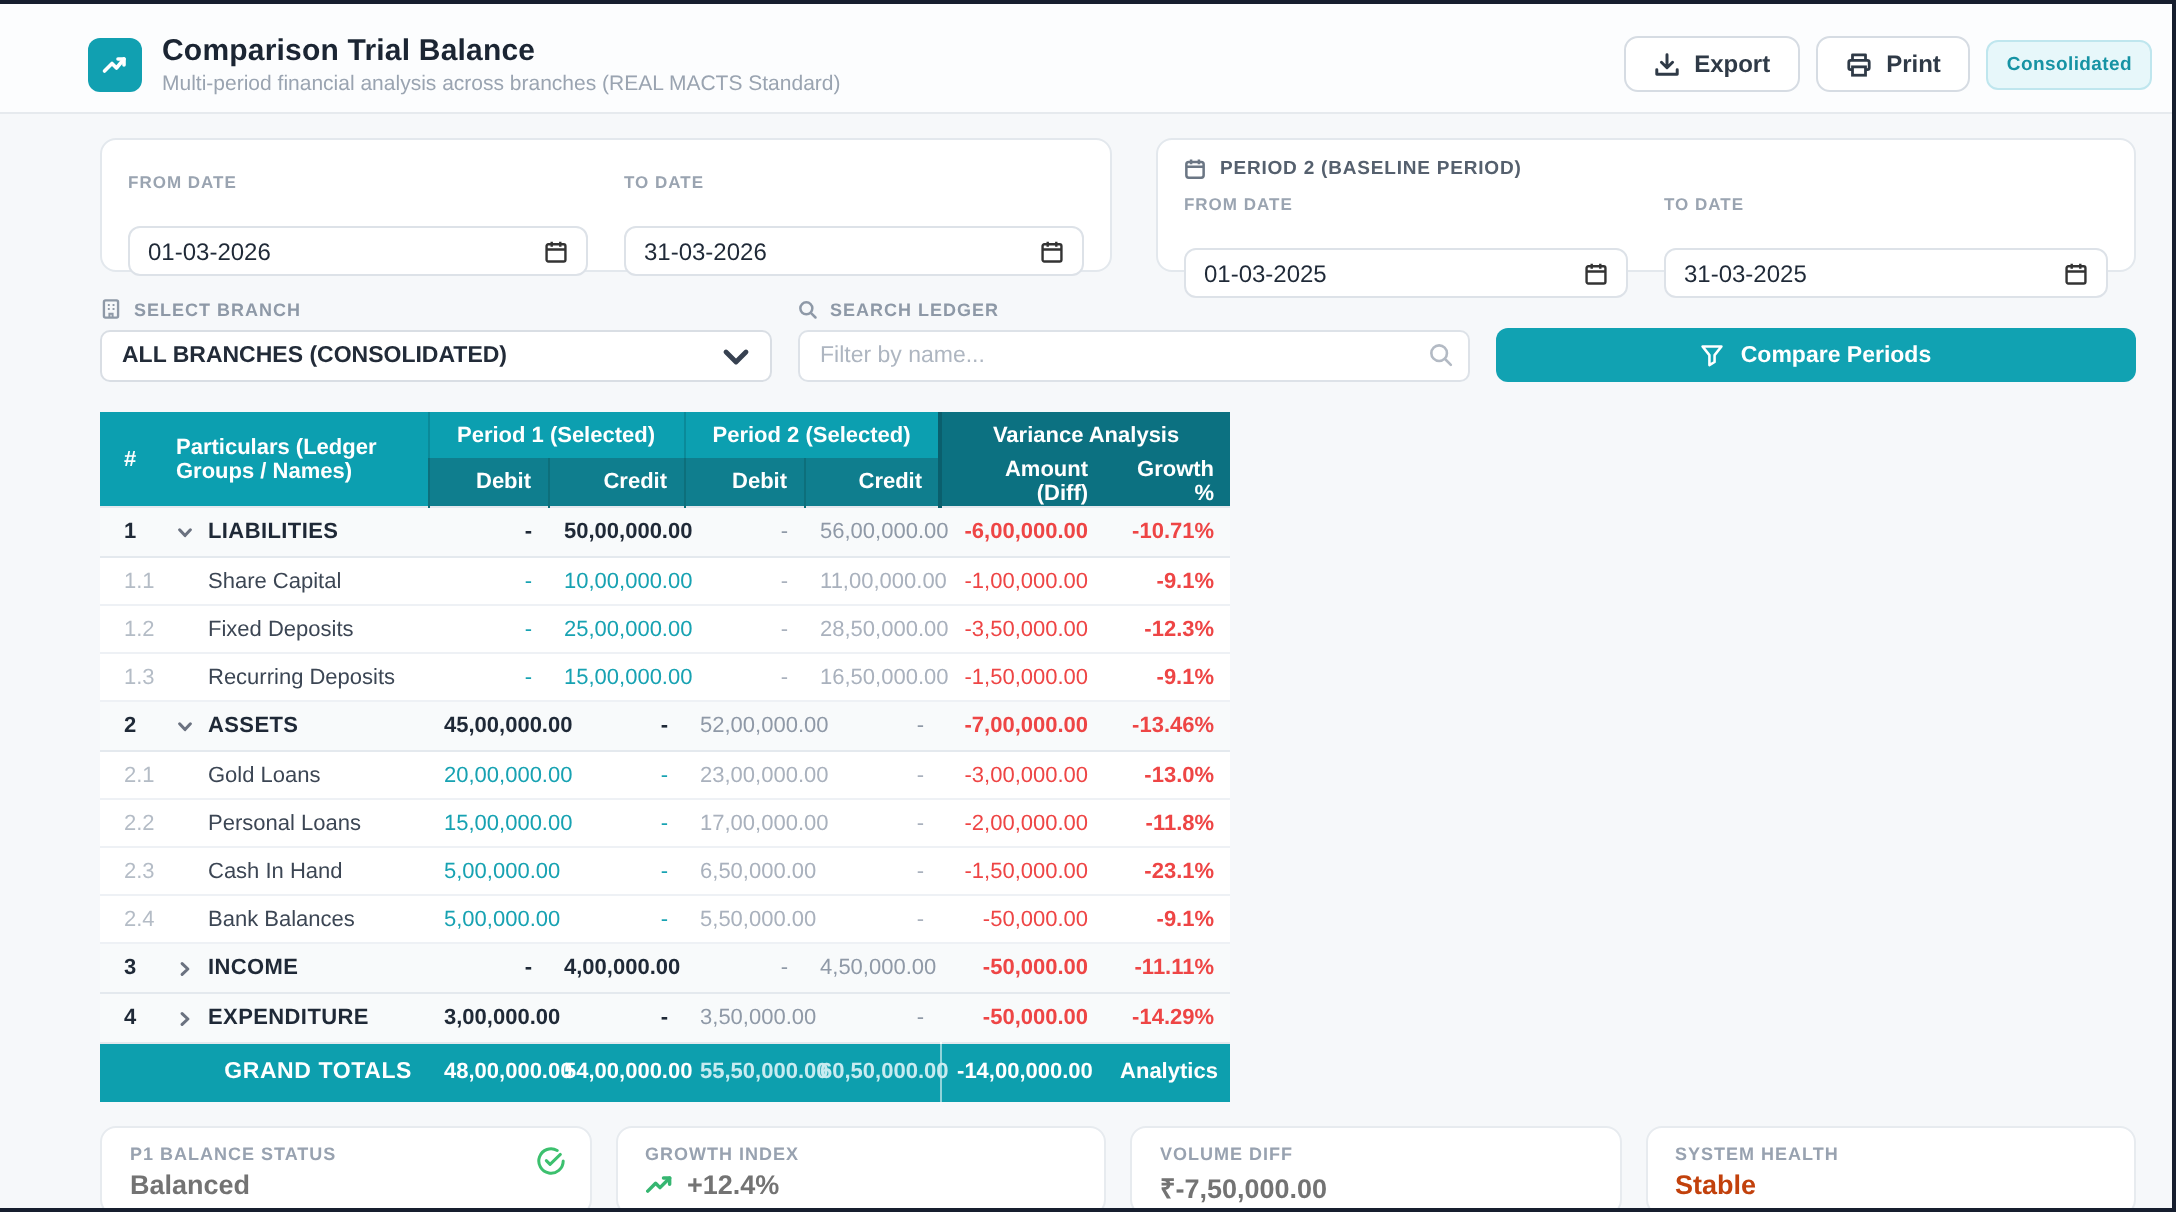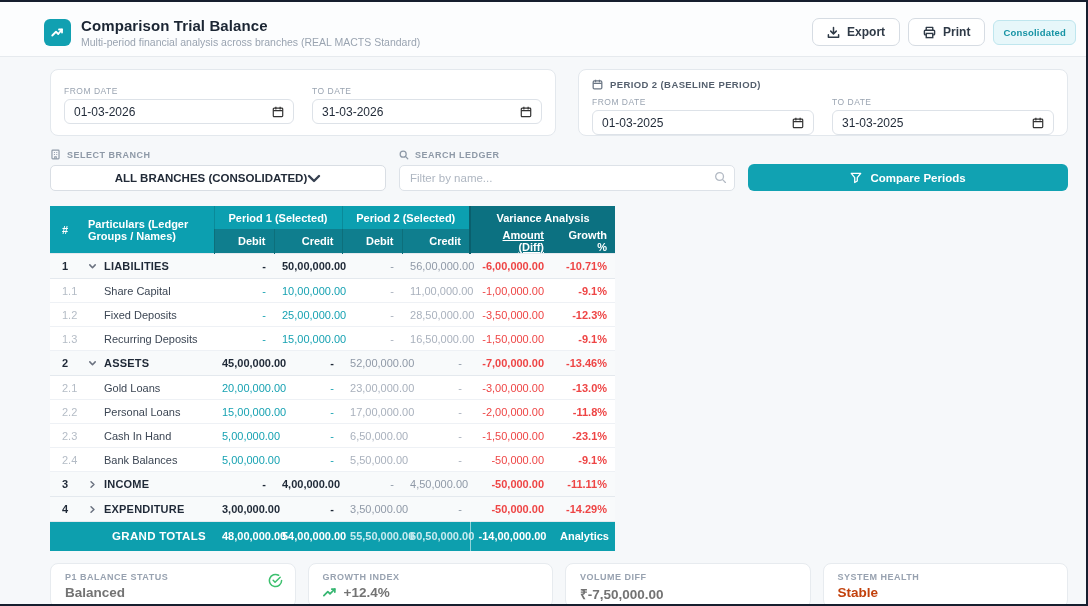--- a/index.html
+++ b/index.html
@@ -51,32 +51,32 @@
     background:#fff; border:1px solid #e3e8ed; border-radius:8px;
     padding:9px 13px 11px 13px; height:67px;
   }
   .panel-p1 { width:508px; }
   .panel-p2 { width:492px; }
   .panel-title { display:flex; align-items:center; gap:7px; font-size:9.5px; font-weight:bold; letter-spacing:.4px; }
   .panel-p1 .panel-title { color:#14a0b1; }
   .panel-p2 .panel-title { color:#55606e; }
   .panel-fields { display:flex; gap:18px; margin-top:7px; }
   .field { flex:1; }
-  .field-label { font-size:8.5px; font-weight:normal; color:#9aa4b1; letter-spacing:.5px; margin-bottom:3px; }
+  .field-label { font-size:8.5px; font-weight:bold; color:#9aa4b1; letter-spacing:.5px; margin-bottom:17px; }
   .date-box {
     display:flex; align-items:center; justify-content:space-between;
     border:1px solid #dde2e8; border-radius:6px; background:#fff;
     height:25px; padding:0 9px; font-size:12px; color:#1f2937; cursor:pointer;
   }
 
   .controls-row { display:flex; align-items:flex-end; gap:13px; margin-top:13px; }
   .ctrl-label { display:flex; align-items:center; gap:6px; font-size:9px; font-weight:bold; color:#8e99a7; letter-spacing:.5px; margin-bottom:5px; }
   .select-box {
     width:336px; height:26px; border:1px solid #d9dee4; border-radius:5px; background:#fff;
-    display:flex; align-items:center; justify-content:center; padding:0 10px;
+    display:flex; align-items:center; justify-content:space-between; padding:0 10px;
     font-size:11.5px; font-weight:bold; color:#222b38; cursor:pointer;
   }
   .search-wrap { position:relative; width:336px; }
   .search-input {
     width:100%; height:26px; border:1px solid #dde2e8; border-radius:5px;
     padding:0 28px 0 10px; font-size:11.5px; color:#374151; font-family:inherit;
     background:#fff; outline:none;
   }
   .search-input::placeholder { color:#aeb6c1; }
   .search-glyph { position:absolute; right:8px; top:6px; }
@@ -91,21 +91,21 @@
   table { border-collapse:collapse; width:565px; table-layout:fixed; background:#fff; }
   th, td { font-size:11px; }
   thead th { color:#fff; font-weight:bold; padding:0 8px; height:23px; }
   .th-main { background:#0c9fb0; text-align:left; }
   .th-hash { text-align:center; padding:0 2px; }
   .th-group { background:#0c9fb0; text-align:center; border-left:1px solid #0a8a99; }
   .th-sub { background:#0f7e8e; text-align:right; border-left:1px solid #0d listed6f7b; }
   .th-sub { border-left:1px solid #0d6f7b; }
   .th-var { background:#0c7181; text-align:center; border-left:2px solid #0a5f6d; }
   .th-varsub { background:#0c7181; text-align:right; }
-  .th-varsub.first { border-left:2px solid #0a5f6d;text-decoration:underline; }
+  .th-varsub.first { border-left:2px solid #0a5f6d; }
 
   tbody td { height:24px; padding:0 8px; }
   td.num-cell { text-align:right; white-space:nowrap; }
   tr.row-group { background:#f8fafb; border-top:1px solid #e4e9ee; border-bottom:1px solid #e4e9ee; cursor:pointer; }
   tr.row-group td { height:25px; }
   tr.row-sub { background:#fff; border-bottom:1px solid #eef1f5; }
   td.idx { color:#1f2937; font-weight:bold; padding-left:12px; }
   tr.row-sub td.idx { color:#b4bcc6; font-weight:normal; }
   .name-cell { display:flex; align-items:center; gap:7px; }
   .row-group .ledger-name { font-weight:bold; color:#1f2937; letter-spacing:.2px; }

